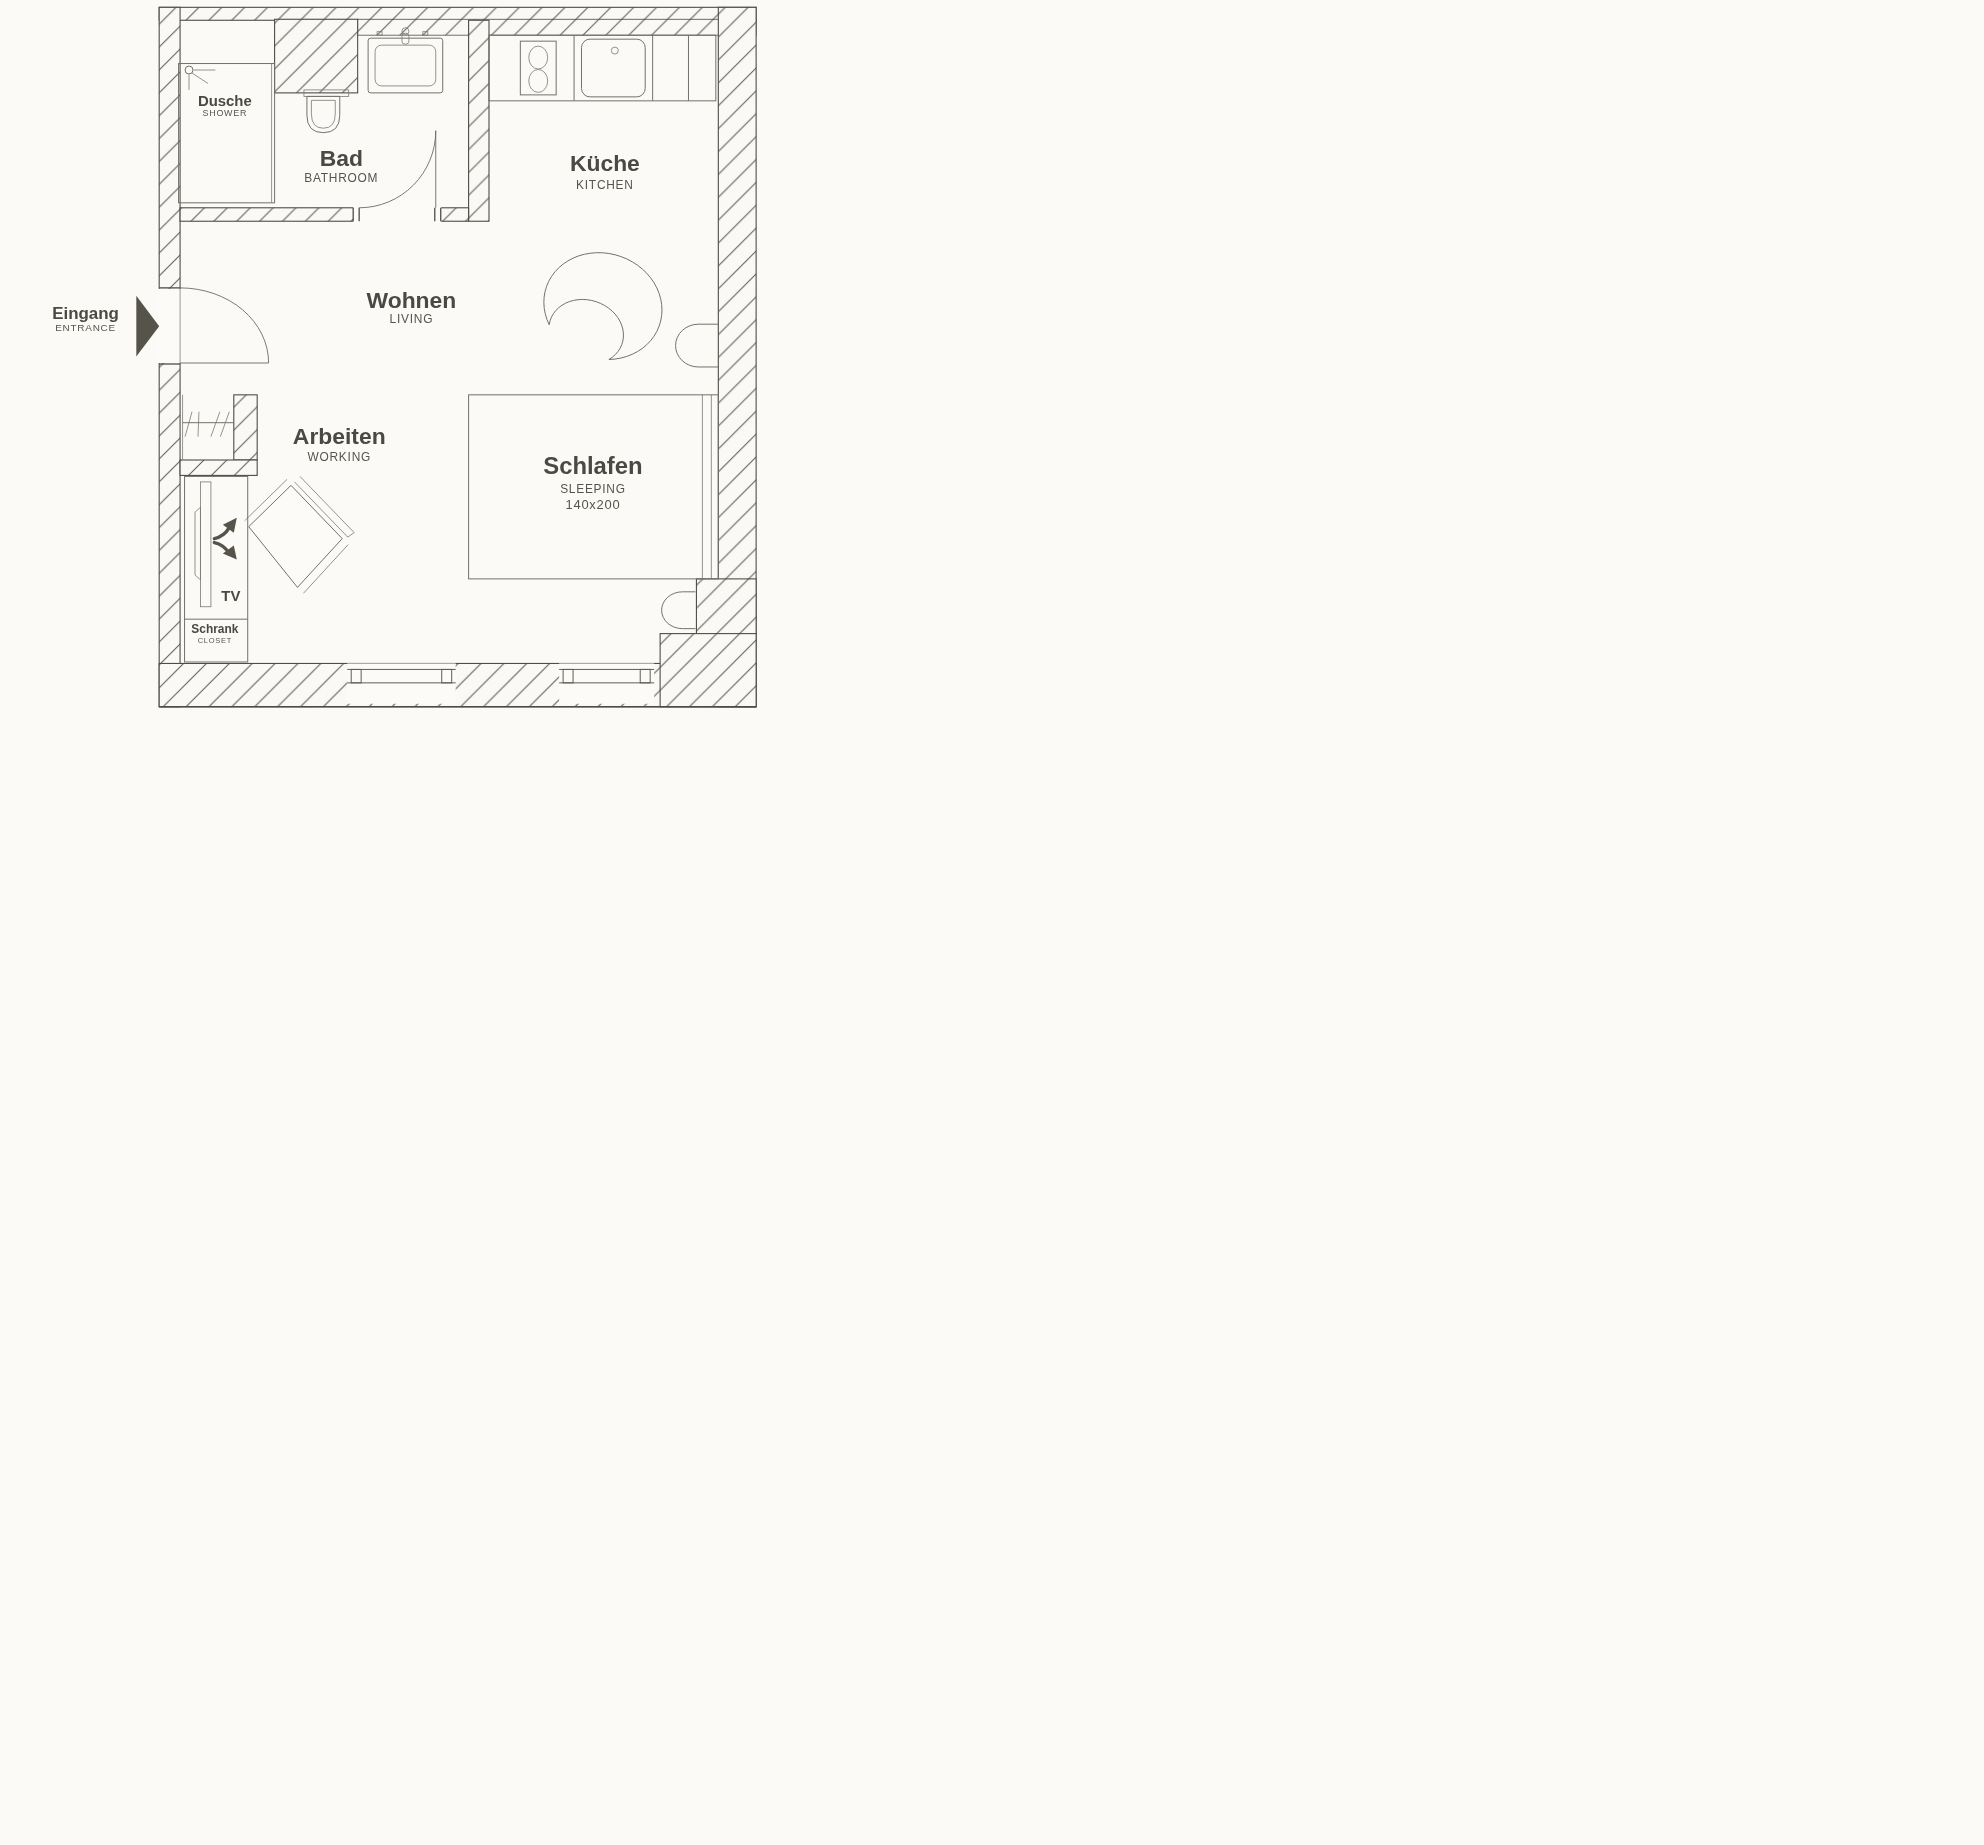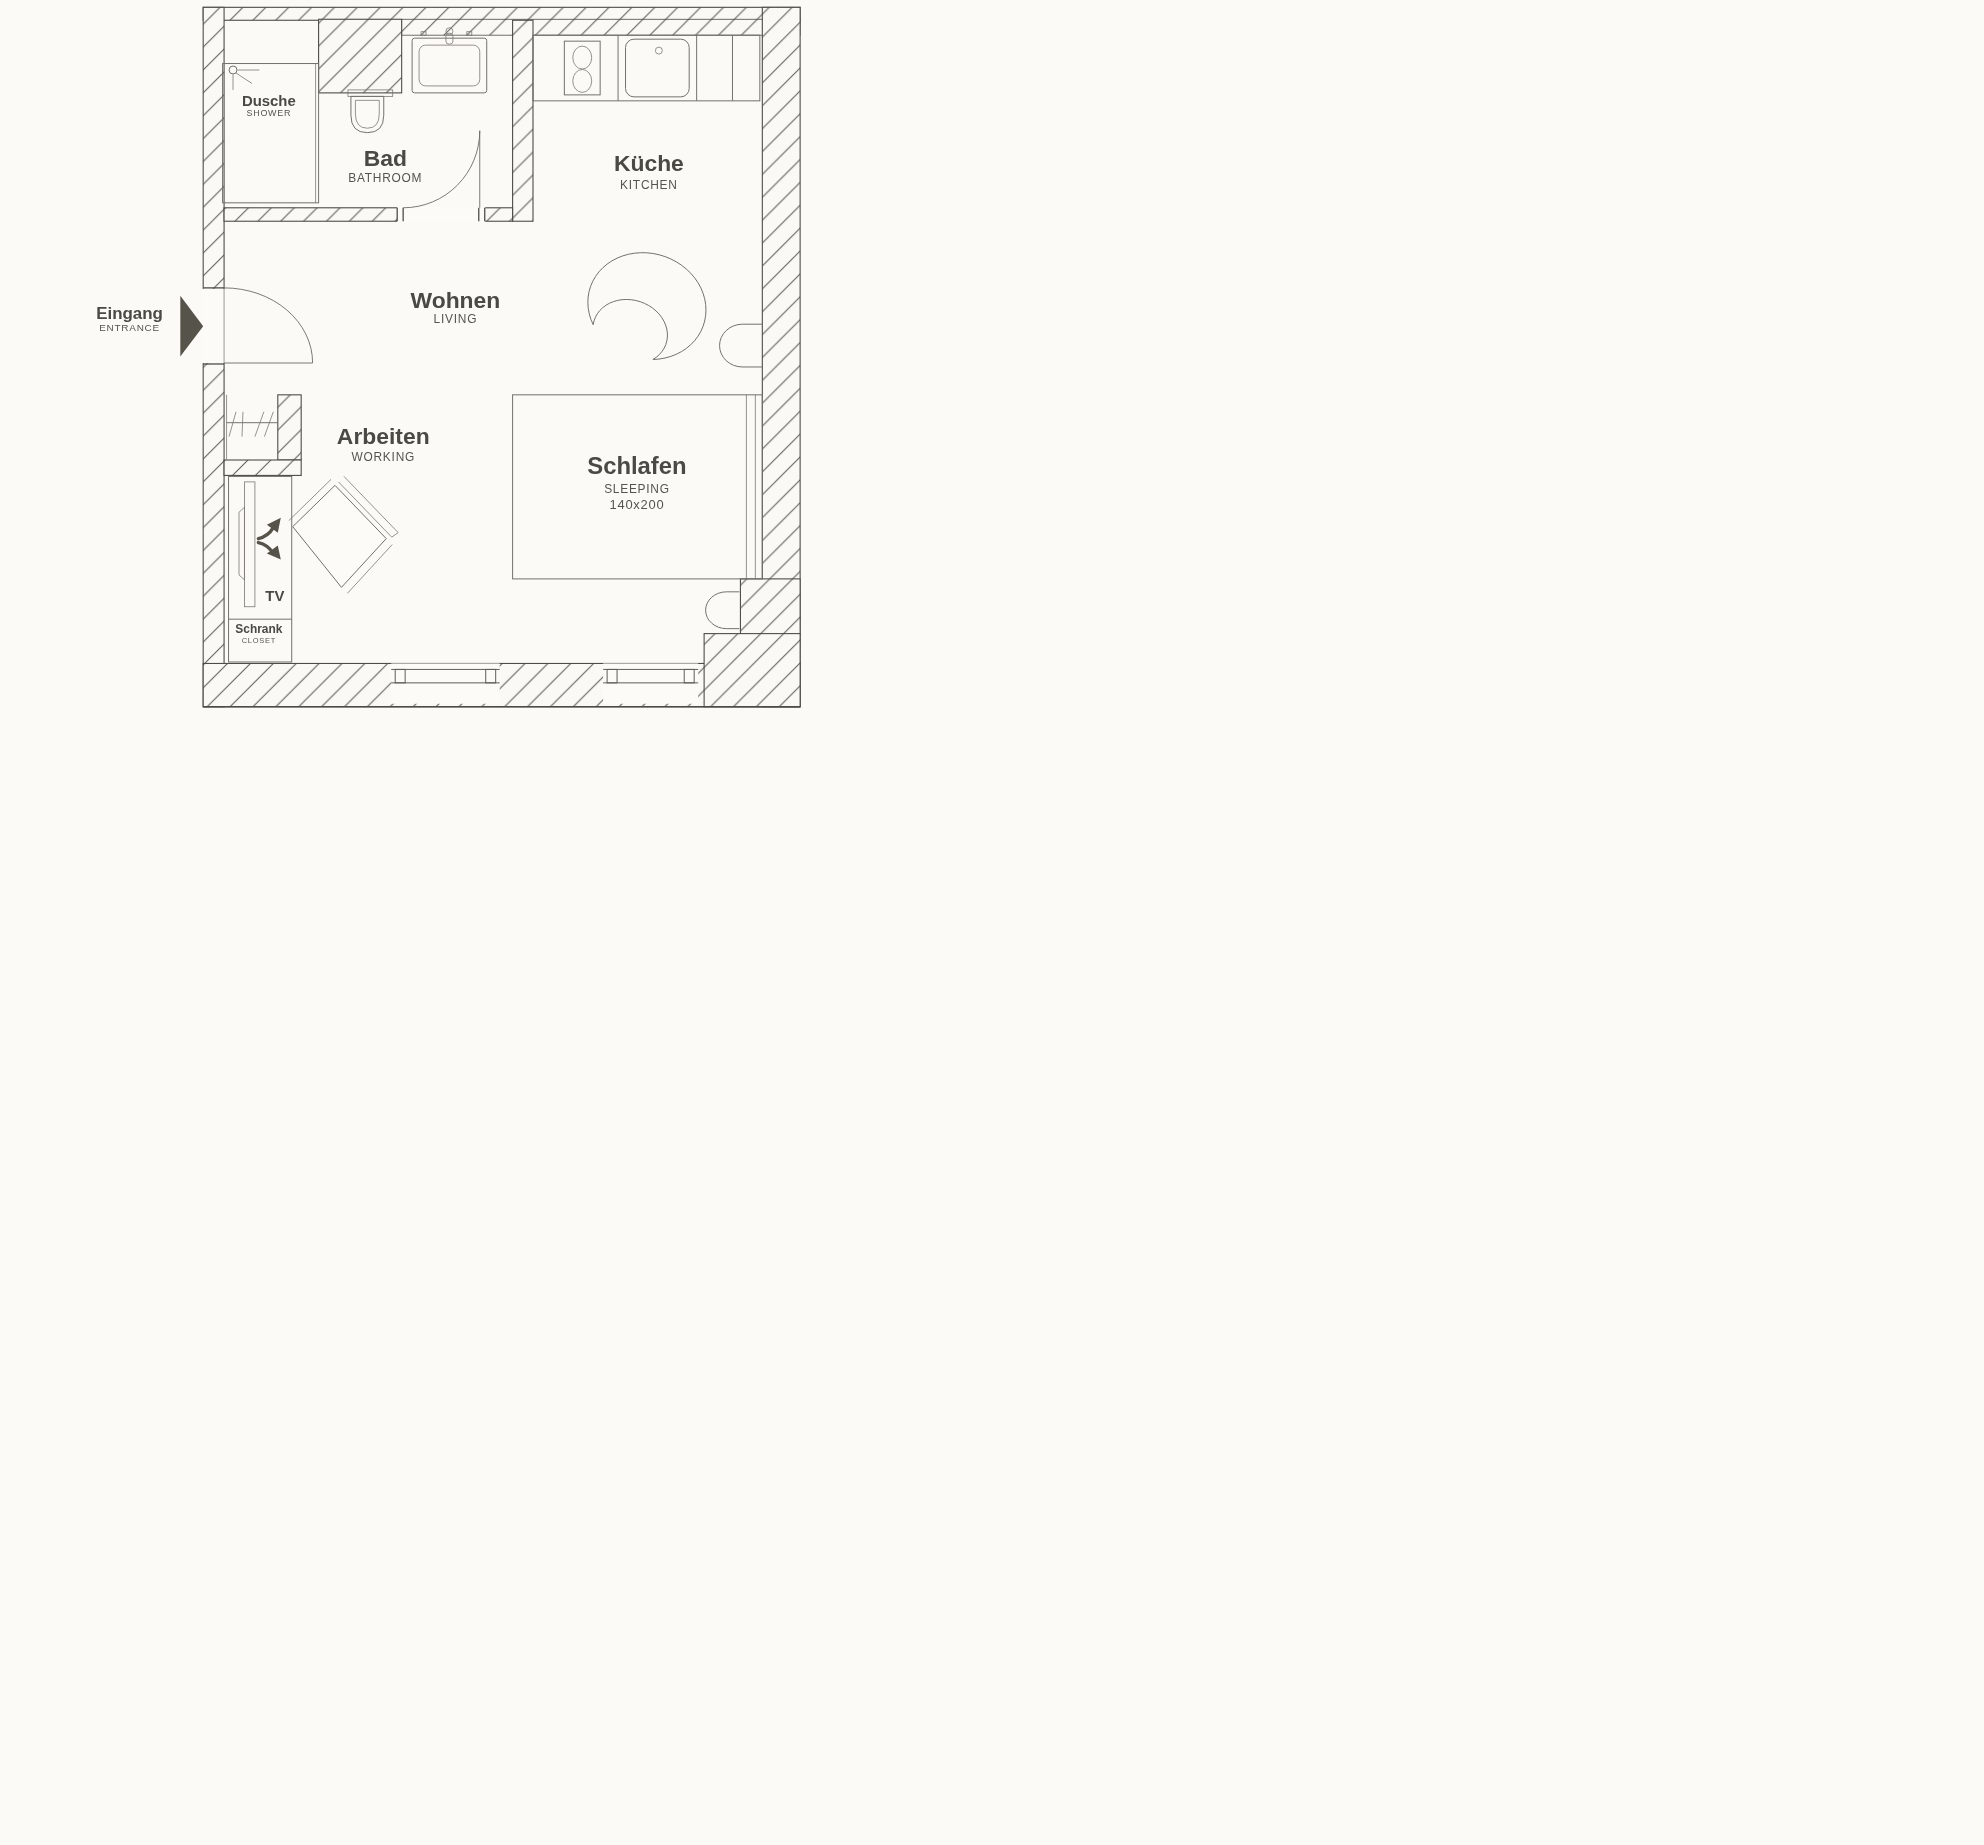--- a/index.html
+++ b/index.html
@@ -1,16 +1,16 @@
 <!DOCTYPE html>
 <html style="font-size:8px"><head>
 <meta charset="utf-8">
 <style>
   html,body{margin:0;padding:0;background:#fbfaf7;}
-  .stage{width:780px;height:726px;position:relative;background:#fbfaf7;font-family:"Liberation Sans","DejaVu Sans",sans-serif;margin-left:44px;}
+  .stage{width:780px;height:726px;position:relative;background:#fbfaf7;font-family:"Liberation Sans","DejaVu Sans",sans-serif;}
   svg{display:block}
   .wall{fill:url(#hatch);stroke:#4d4c47;stroke-width:2.2;}
   .wall-noedge{fill:url(#hatch);stroke:#4d4c47;stroke-width:1.6;}
   .opening{fill:#fcfbf8;stroke:none;}
   .jamb{stroke:#4d4c47;stroke-width:2.6;}
   .thinface{stroke:#6e6d67;stroke-width:1.4;}
   .fx{fill:none;stroke:#71706a;stroke-width:2;}
   .fx2{fill:none;stroke:#7a7871;stroke-width:1.6;}
   .door{fill:none;stroke:#6b6a64;stroke-width:1.8;}
   .glz{fill:none;stroke:#5d5c56;stroke-width:2;}

